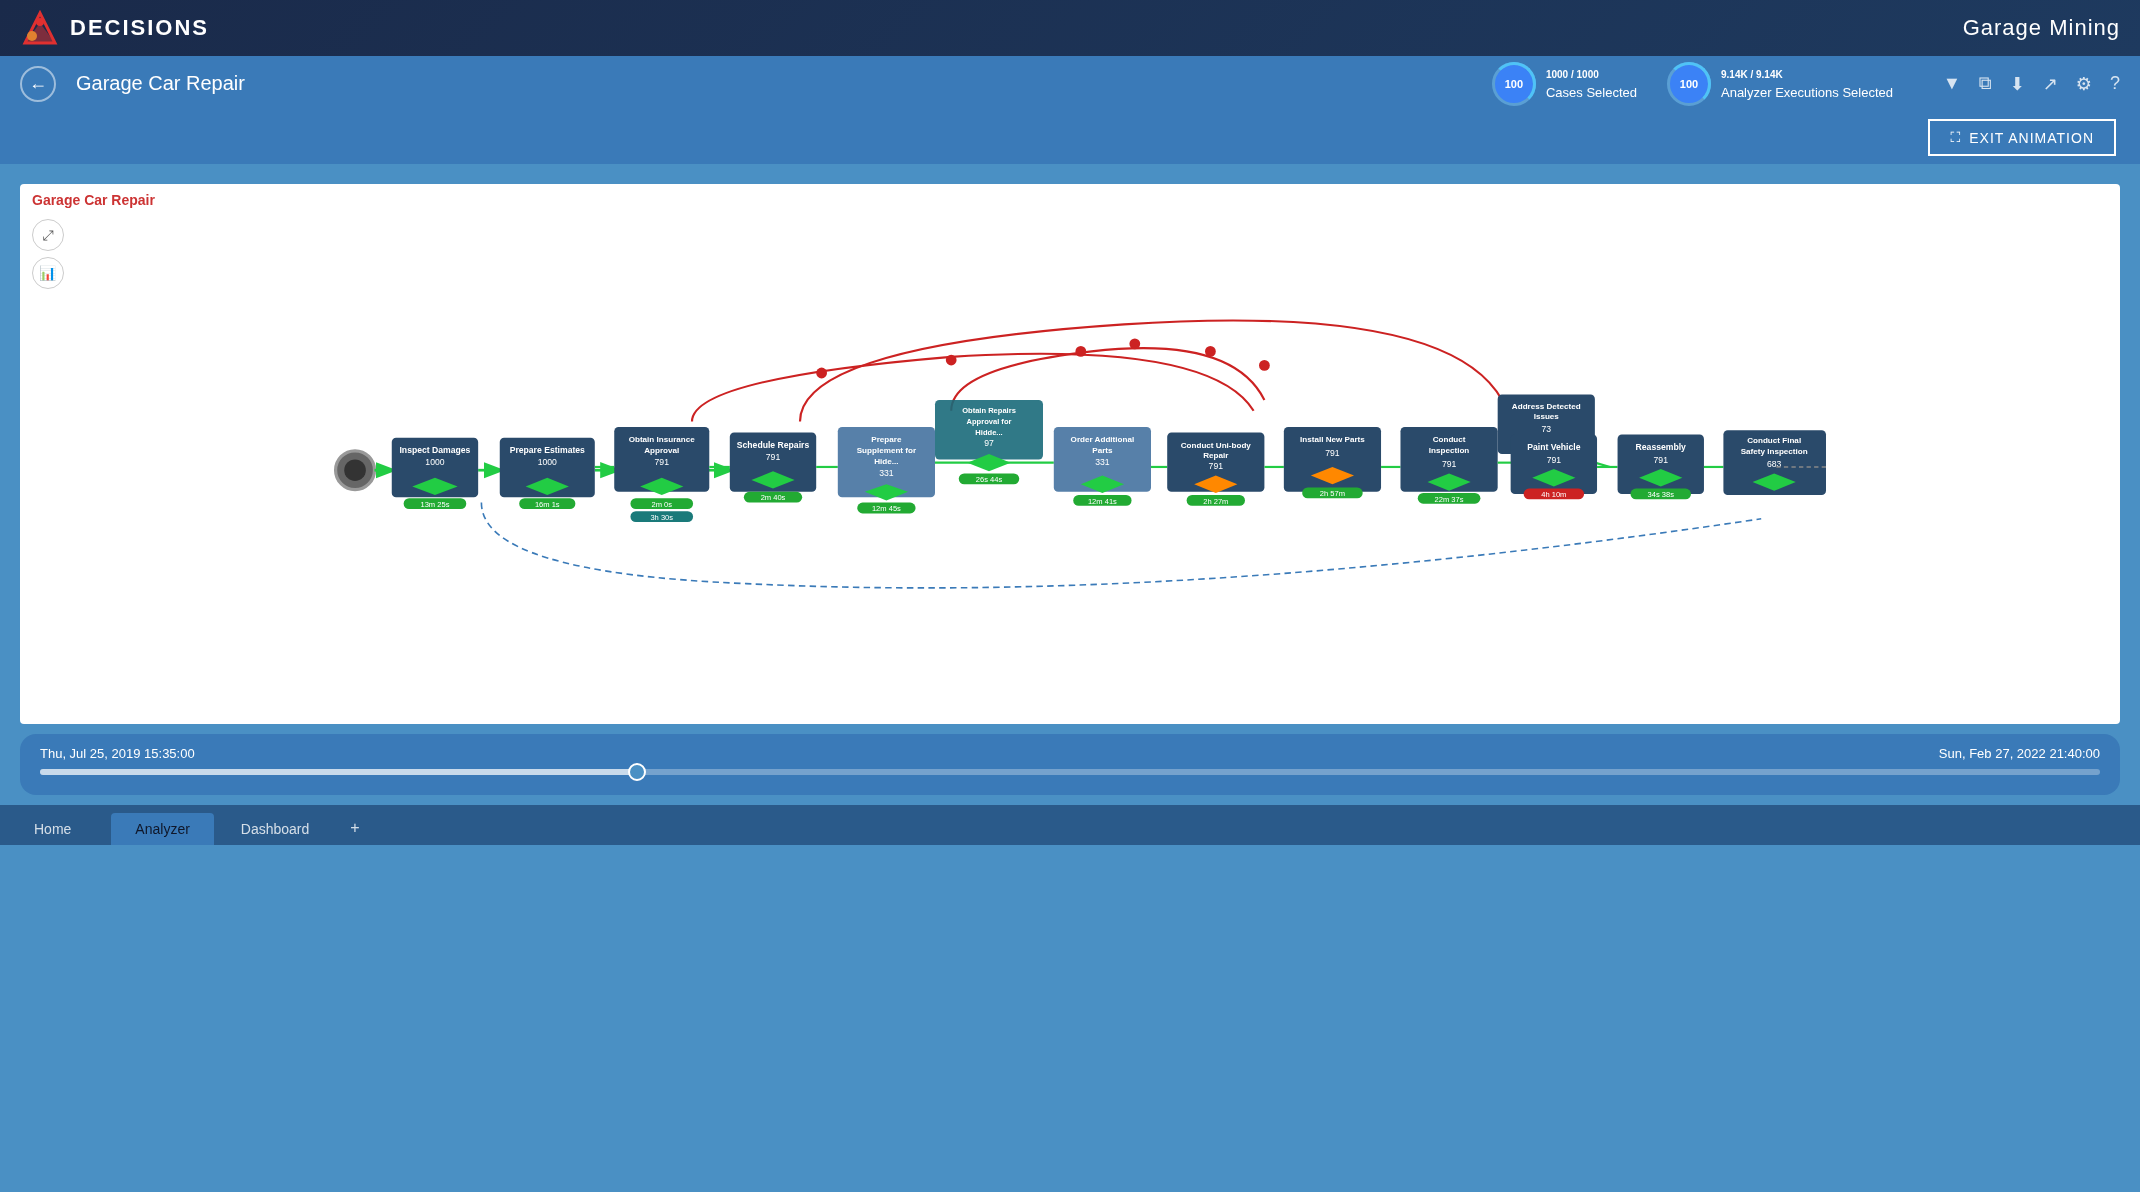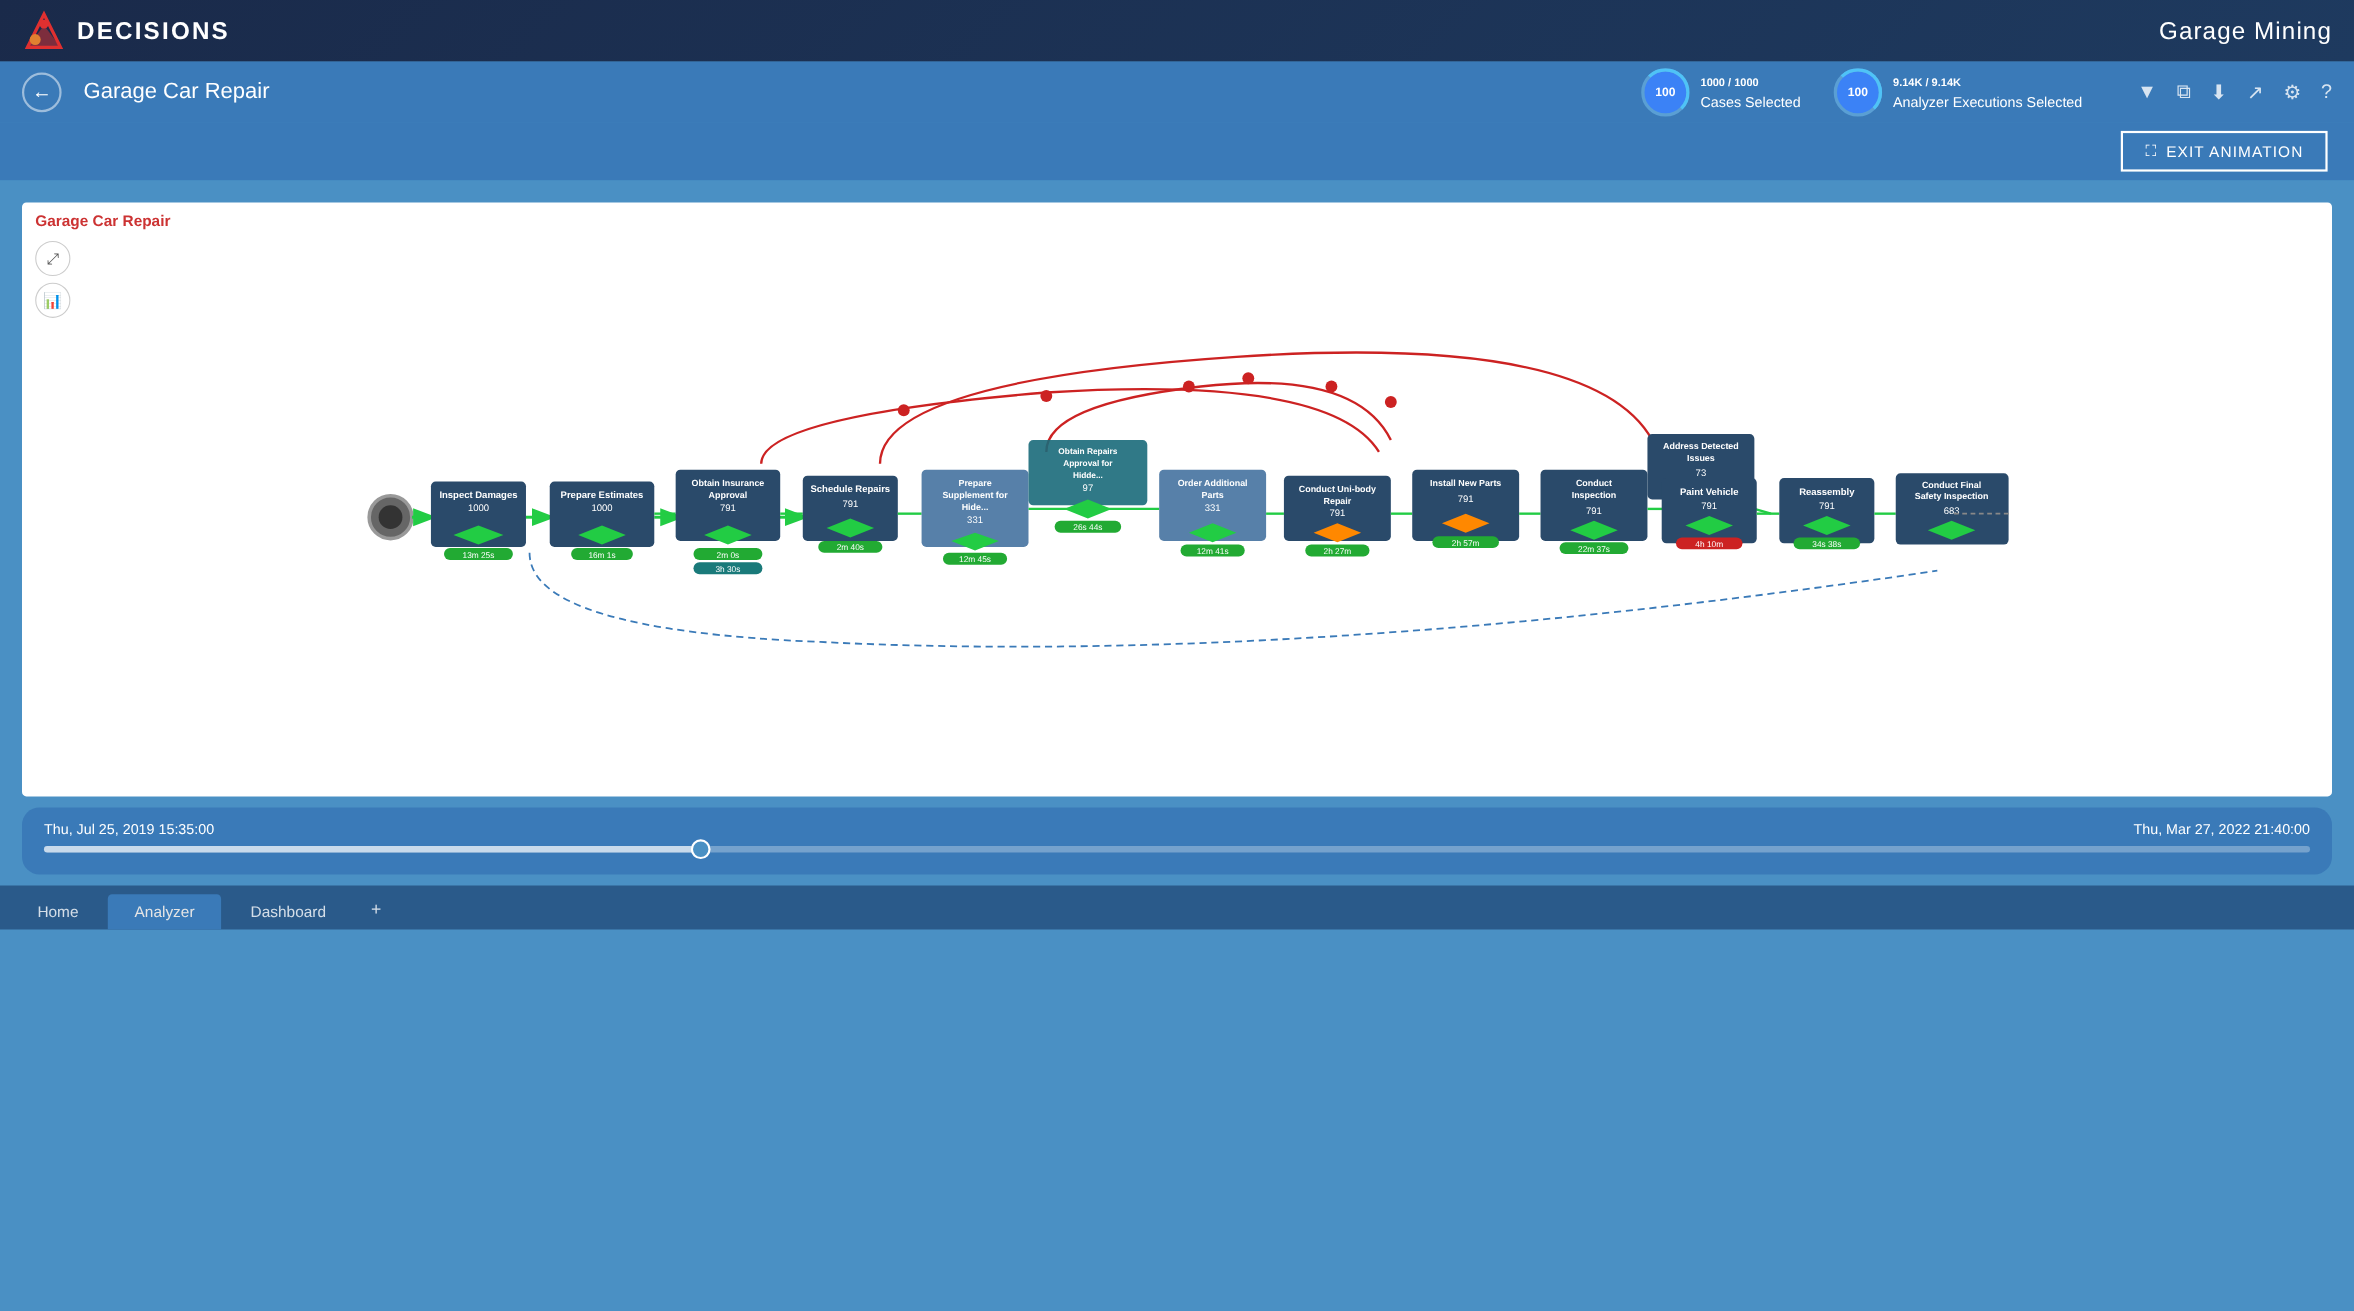--- a/index.html
+++ b/index.html
@@ -284,21 +284,22 @@
     .tab {
       padding: 8px 24px;
       font-size: 14px;
       cursor: pointer;
       border-radius: 4px 4px 0 0;
       color: rgba(255,255,255,0.8);
       background: transparent;
     }
     .tab.active {
       background: #3a7ab8;
-      color: #e5e5e5;
+      color: #0f172a;
+      margin-left: 13px;
     }
     .tab-add {
       padding: 8px 14px;
       color: rgba(255,255,255,0.8);
       cursor: pointer;
       font-size: 16px;
     }
   </style>
 </head>
 <body>
@@ -560,21 +561,21 @@
         <polygon points="1332,276 1352,268 1372,276 1352,284" fill="#22cc44"></polygon>
       </g>
 
       <line x1="1400" y1="262" x2="1352" y2="262" stroke="#888" stroke-width="1.5" stroke-dasharray="4,3"></line>
     </svg>
   </div>
 
   <div class="timeline-area">
     <div class="timeline-dates">
       <span>Thu, Jul 25, 2019 15:35:00</span>
-      <span>Thu, Mar 27, 2022 21:40:00</span>
+      <span>Sun, Feb 27, 2022 21:40:00</span>
     </div>
     <div class="timeline-slider">
       <div class="timeline-fill"></div>
       <div class="timeline-thumb"></div>
     </div>
   </div>
 </div>
 
 <div class="bottom-tabs">
   <div class="tab">

